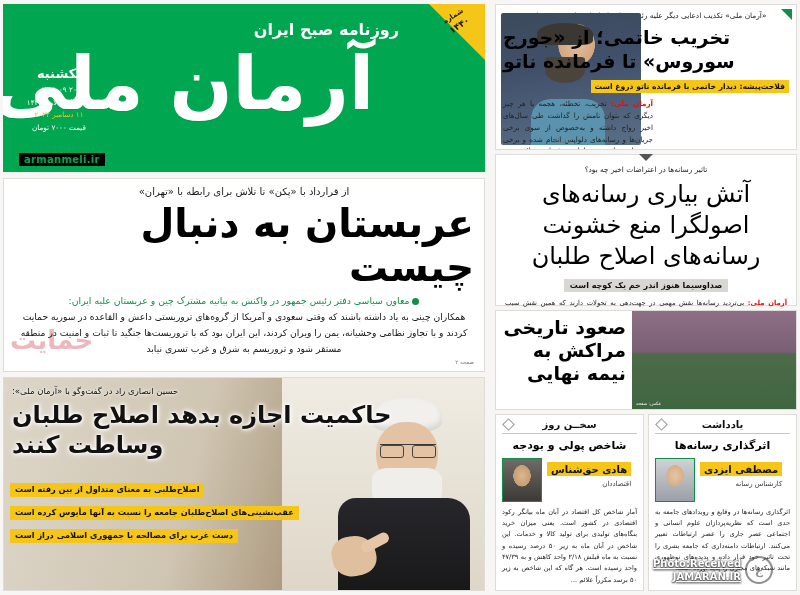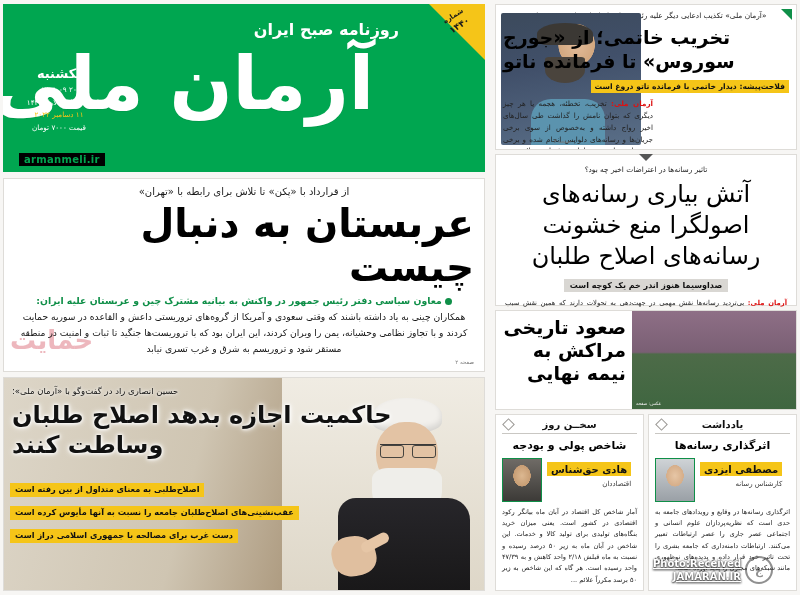--- a/index.html
+++ b/index.html
@@ -197,21 +197,21 @@
     font-size: 39px;
     font-weight: bold;
     line-height: 1.12;
     color: #000;
     letter-spacing: -1px;
     margin-bottom: 6px;
   }
   .lead-bullet {
     text-align: center;
     font-size: 9.3px;
-    font-weight: bold;
+    font-weight: normal;
     color: #0f8f48;
     margin-bottom: 3px;
   }
   .lead-bullet .dot {
     display: inline-block;
     width: 7px; height: 7px;
     background: #0f8f48;
     border-radius: 50%;
     margin-left: 3px;
     vertical-align: -1px;

